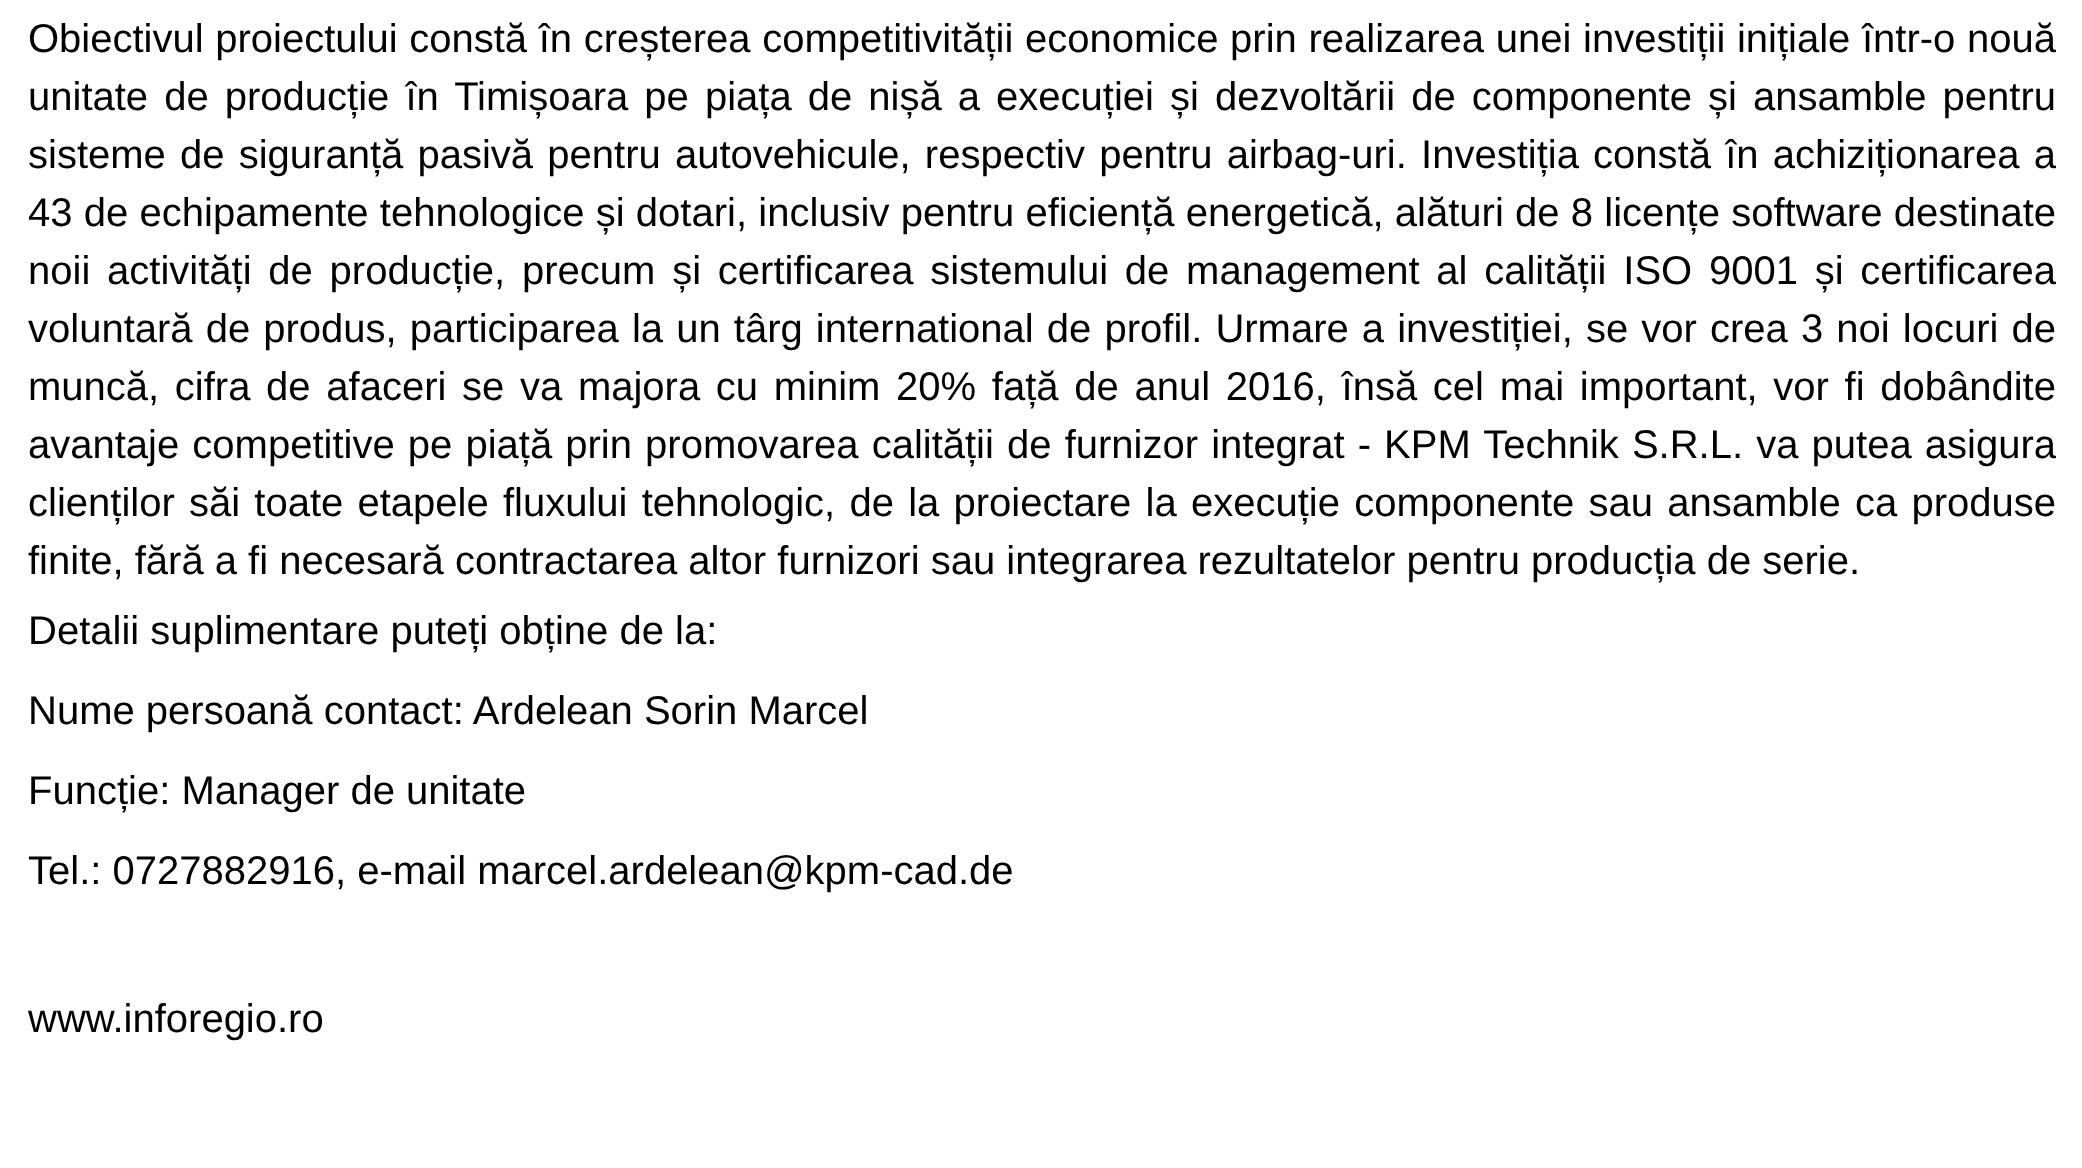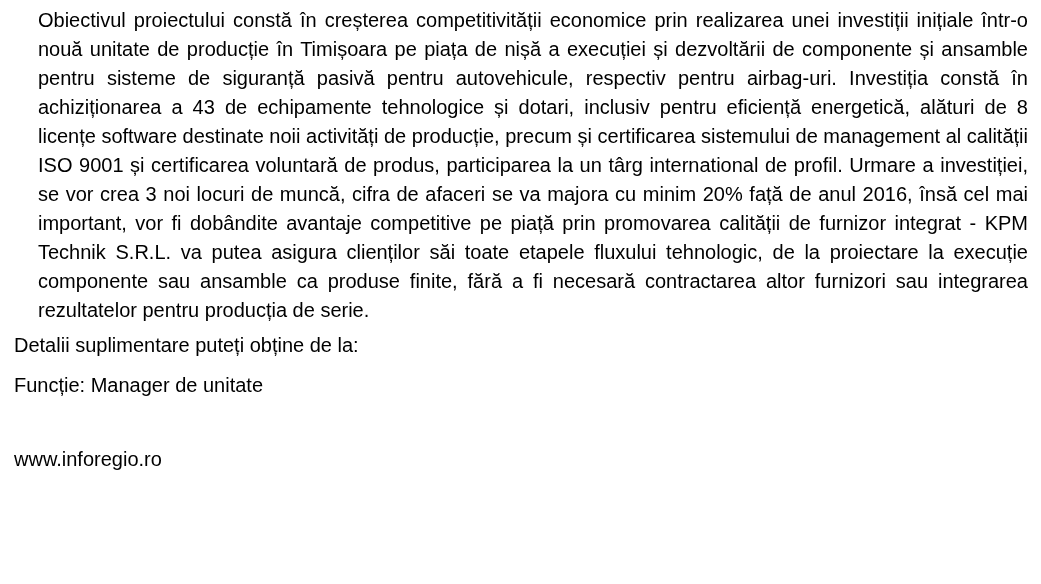--- a/index.html
+++ b/index.html
@@ -21,38 +21,39 @@
     padding: 6px 13px 0 14px;
     overflow: hidden;
   }
   .para {
     margin: 0;
     padding: 0;
   }
   .para.justified {
     text-align: justify;
     text-justify: inter-word;
-    margin-left: 24px;
   }
   .para.details-intro {
     margin-top: 6px;
   }
   .para.contact-line {
     margin-top: 11px;
   }
   .para.website-line {
     margin-top: 45px;
   }
 </style>
 </head>
 <body>
 
 <div class="page">
   <p class="para justified">Obiectivul proiectului constă în creșterea competitivității economice prin realizarea unei investiții inițiale într-o nouă unitate de producție în Timișoara pe piața de nișă a execuției și dezvoltării de componente și ansamble pentru sisteme de siguranță pasivă pentru autovehicule, respectiv pentru airbag-uri. Investiția constă în achiziționarea a 43 de echipamente tehnologice și dotari, inclusiv pentru eficiență energetică, alături de 8 licențe software destinate noii activități de producție, precum și certificarea sistemului de management al calității ISO 9001 și certificarea voluntară de produs, participarea la un târg international de profil. Urmare a investiției, se vor crea 3 noi locuri de muncă, cifra de afaceri se va majora cu minim 20% față de anul 2016, însă cel mai important, vor fi dobândite avantaje competitive pe piață prin promovarea calității de furnizor integrat - KPM Technik S.R.L. va putea asigura clienților săi toate etapele fluxului tehnologic, de la proiectare la execuție componente sau ansamble ca produse finite, fără a fi necesară contractarea altor furnizori sau integrarea rezultatelor pentru producția de serie.</p>
 
   <p class="para details-intro">Detalii suplimentare puteți obține de la:</p>
 
+  <p class="para contact-line">Nume persoană contact: Ardelean Sorin Marcel</p>
 
   <p class="para contact-line">Funcție: Manager de unitate</p>
 
+  <p class="para contact-line">Tel.: 0727882916, e-mail marcel.ardelean@kpm-cad.de</p>
 
   <p class="para website-line">www.inforegio.ro</p>
 </div>
 
 </body></html>

